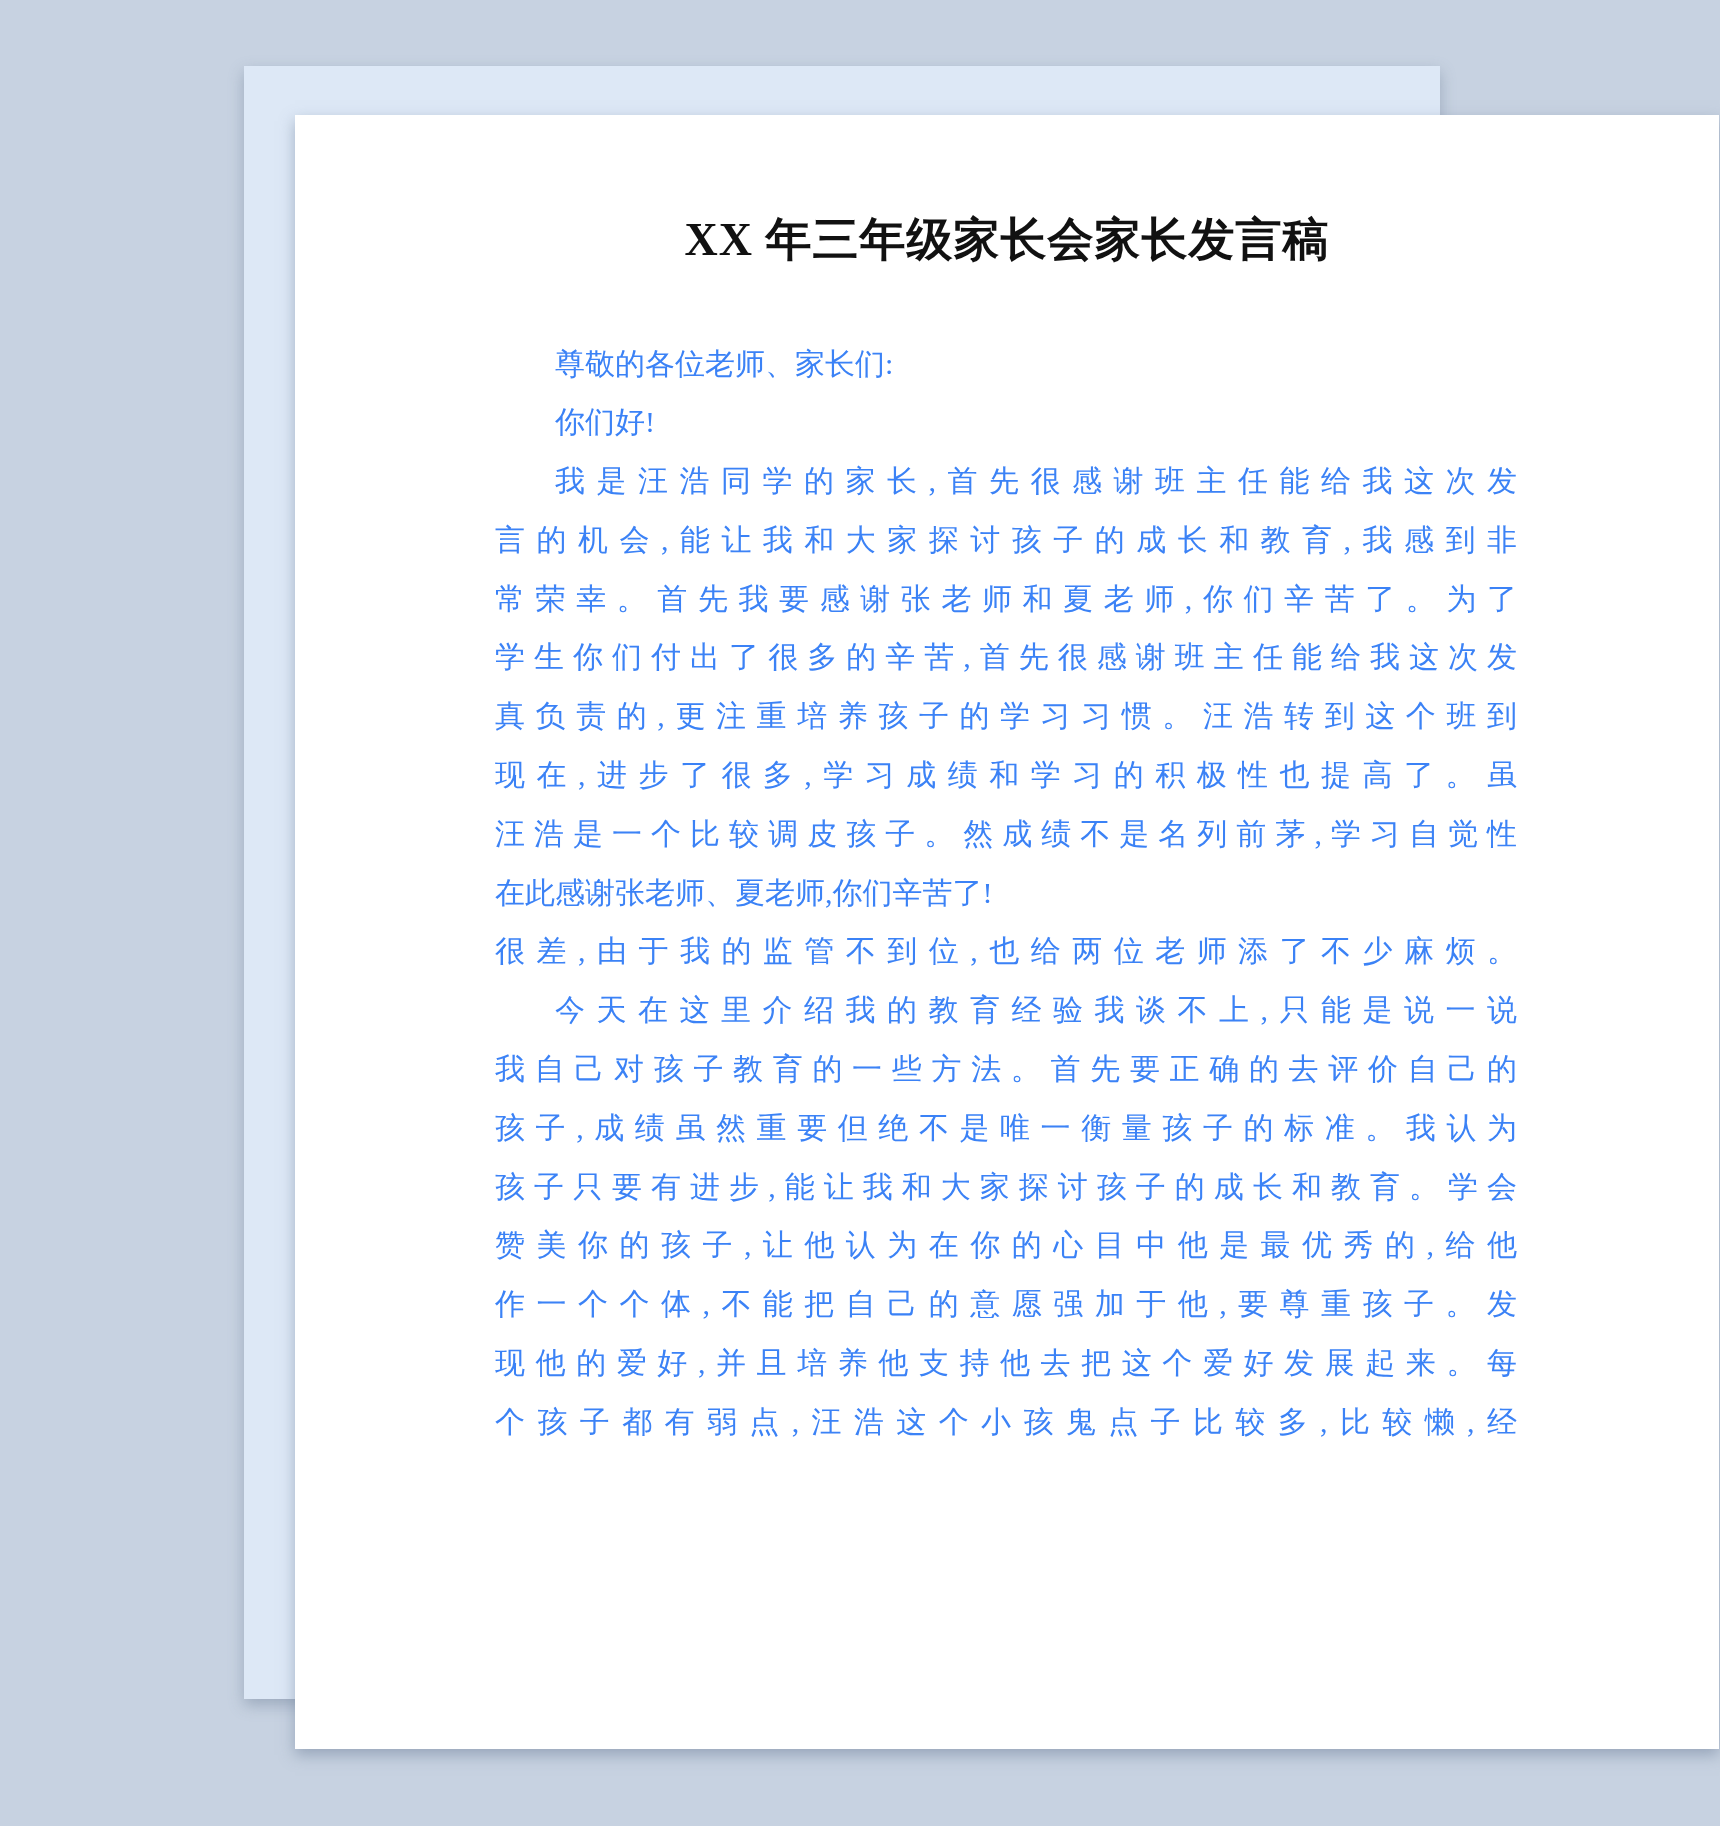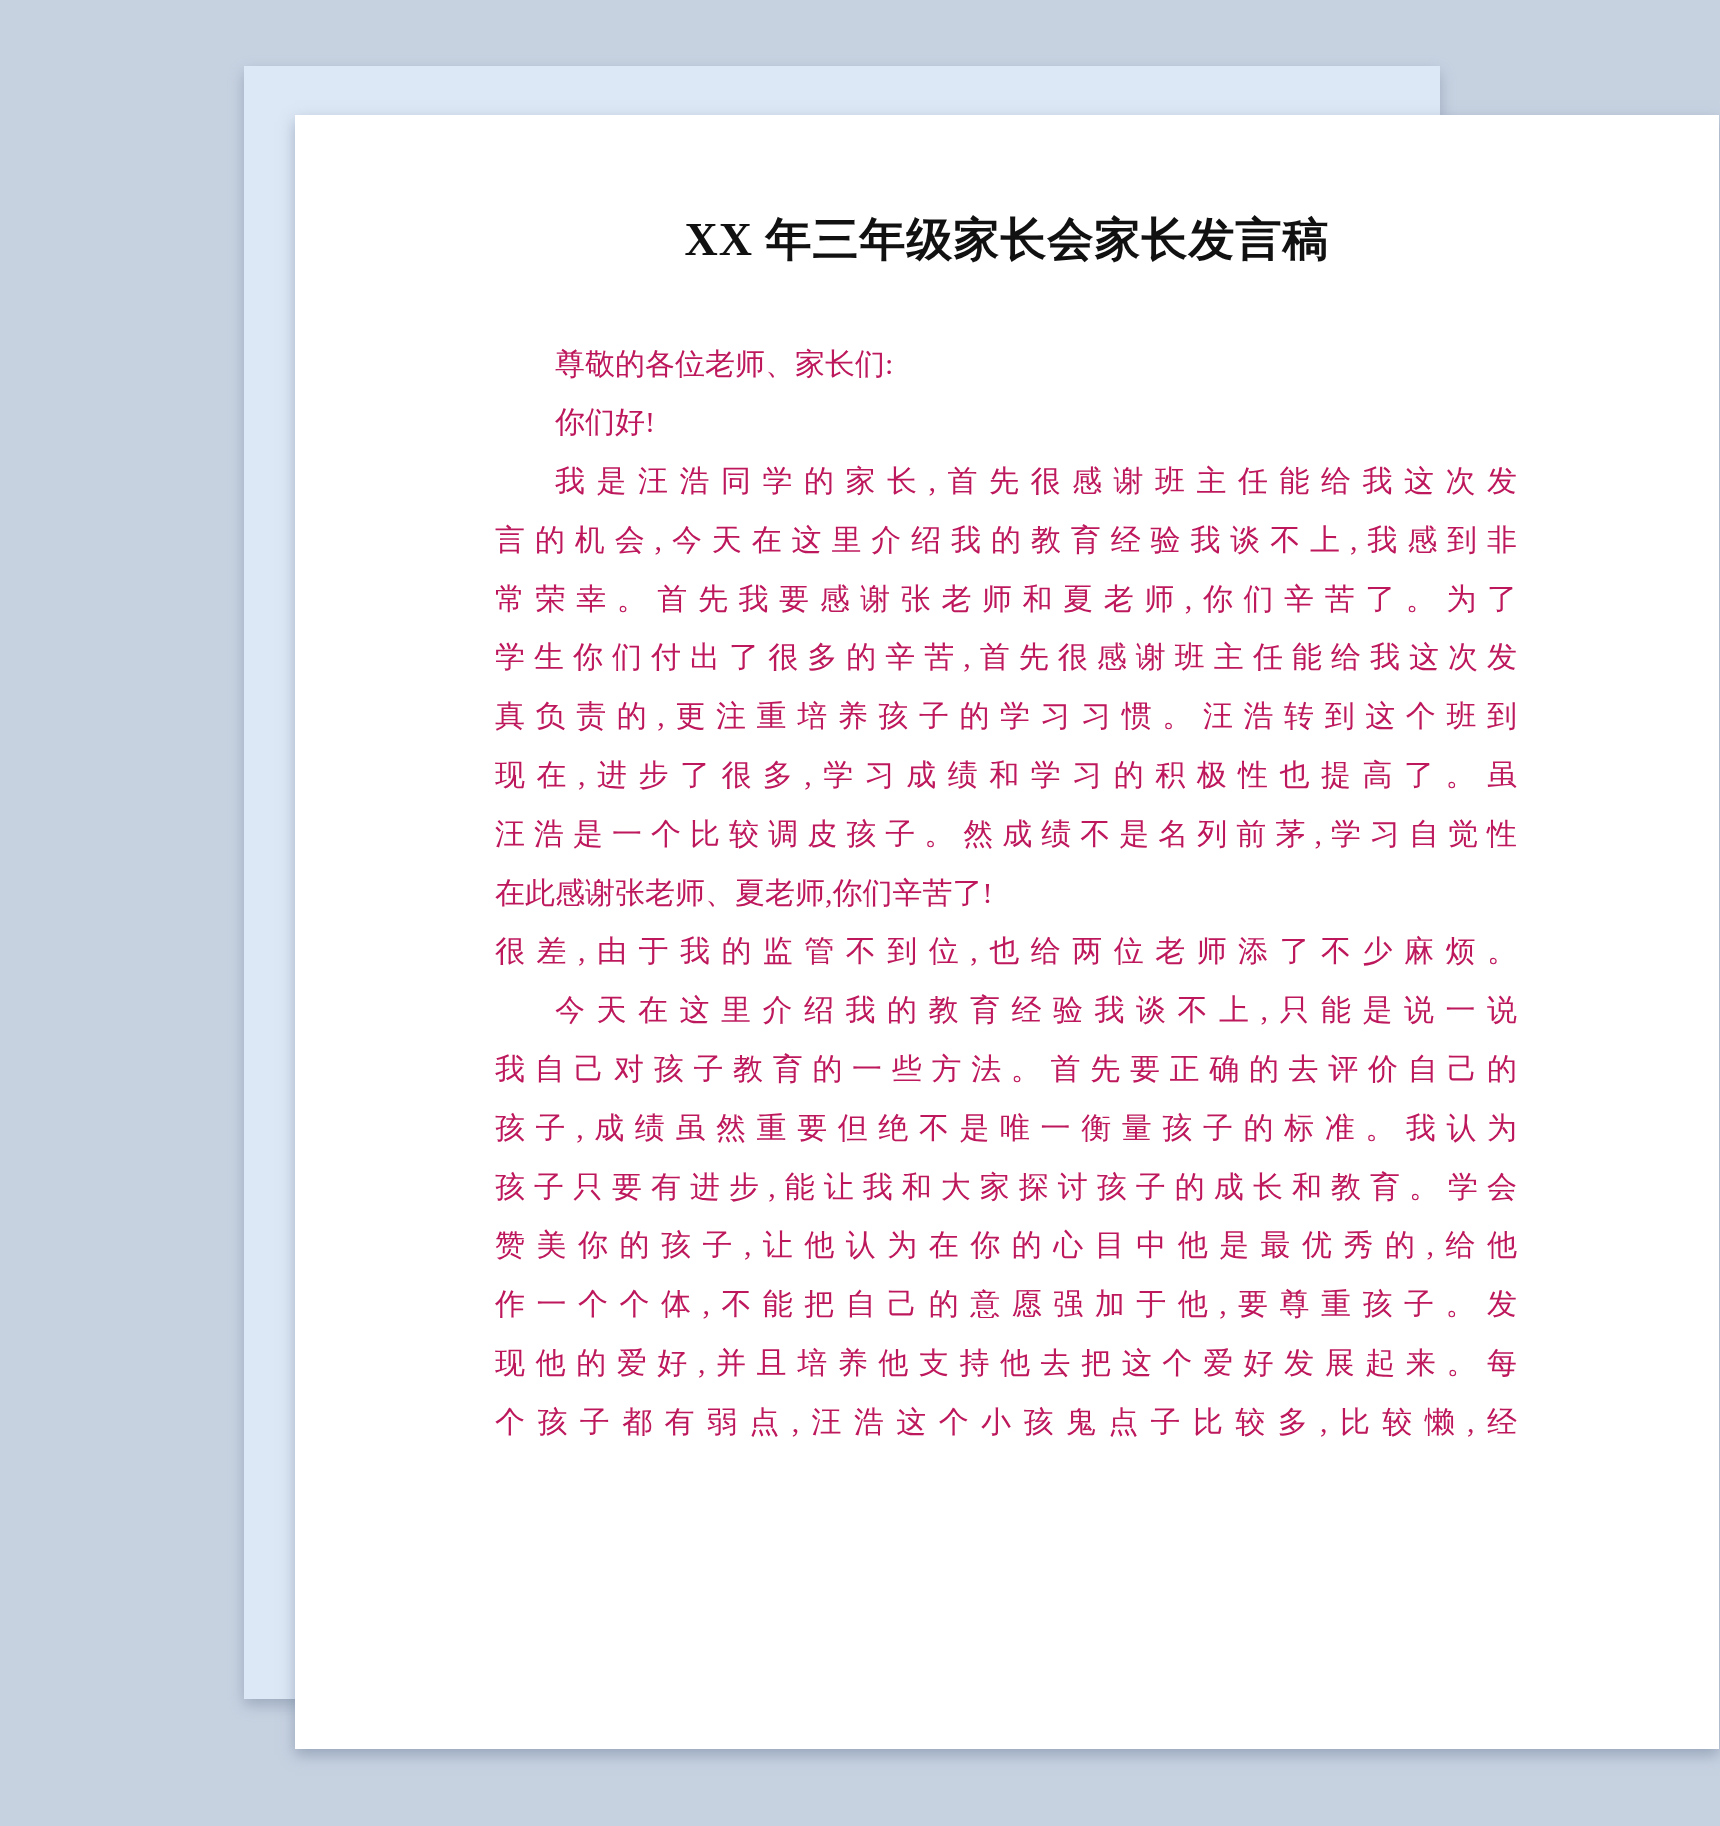--- a/index.html
+++ b/index.html
@@ -68,25 +68,25 @@
     text-indent: 2em;
   }
 </style>
 </head>
 <body style="background: rgb(199, 210, 225);">
 
 <div class="stage">
   <div class="back-sheet" style="background: rgb(221, 232, 246);"></div>
   <div class="page" style="background: rgb(255, 255, 255);">
     <h1 class="title" style="color: rgb(17, 17, 17);">XX 年三年级家长会家长发言稿</h1>
-    <div class="content" style="color: #be185d;">
+    <div class="content" style="color: #3b82f6;">
         <div class="line indent">尊敬的各位老师、家长们:</div>
         <div class="line indent">你们好!</div>
         <div class="line indent fill">我是汪浩同学的家长,首先很感谢班主任能给我这次发</div>
-        <div class="line fill">言的机会,今天在这里介绍我的教育经验我谈不上,我感到非</div>
+        <div class="line fill">言的机会,能让我和大家探讨孩子的成长和教育,我感到非</div>
         <div class="line fill">常荣幸。首先我要感谢张老师和夏老师,你们辛苦了。为了</div>
         <div class="line fill">学生你们付出了很多的辛苦,首先很感谢班主任能给我这次发</div>
         <div class="line fill">真负责的,更注重培养孩子的学习习惯。汪浩转到这个班到</div>
         <div class="line fill">现在,进步了很多,学习成绩和学习的积极性也提高了。虽</div>
         <div class="line fill">汪浩是一个比较调皮孩子。然成绩不是名列前茅,学习自觉性</div>
         <div class="line">在此感谢张老师、夏老师,你们辛苦了!</div>
         <div class="line fill">很差,由于我的监管不到位,也给两位老师添了不少麻烦。</div>
         <div class="line indent fill">今天在这里介绍我的教育经验我谈不上,只能是说一说</div>
         <div class="line fill">我自己对孩子教育的一些方法。首先要正确的去评价自己的</div>
         <div class="line fill">孩子,成绩虽然重要但绝不是唯一衡量孩子的标准。我认为</div>

